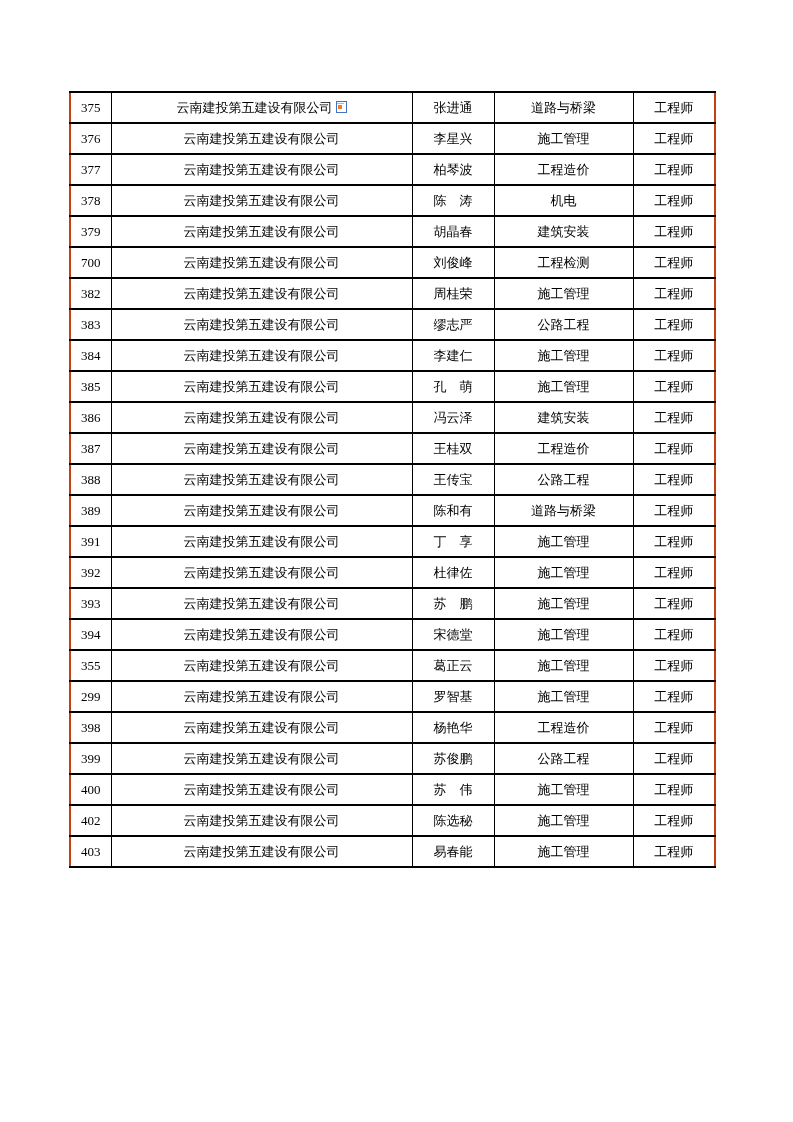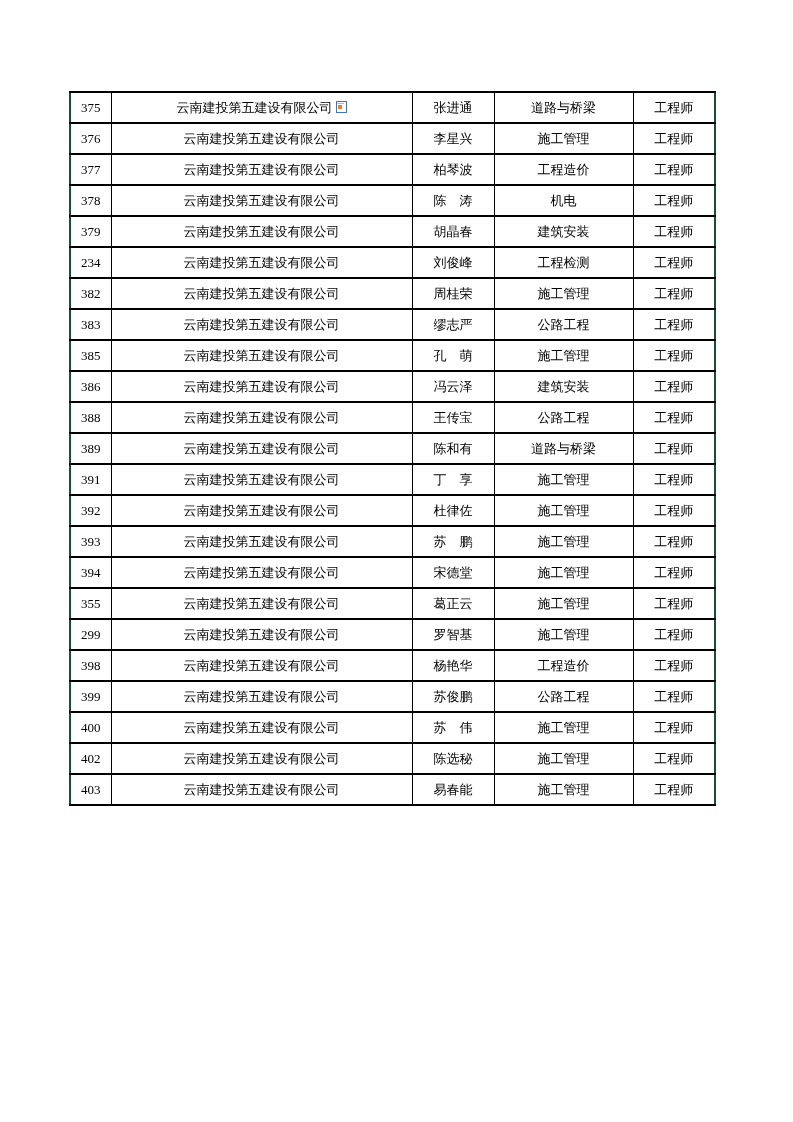--- a/index.html
+++ b/index.html
@@ -18,21 +18,21 @@
     position: absolute;
     inset: 0;
     background: #ffffff;
   }
   table.roster-table {
     position: absolute;
     left: 69px;
     top: 91px;
     border-collapse: collapse;
     table-layout: fixed;
-    border: 2px solid #14532d;
+    border: 2px solid #c2410c;
     padding-left: 12px;
   }
   table.roster-table td {
     border-left: 1px solid #000000;
     border-right: 1px solid #000000;
     border-top: 2px solid #000000;
     border-bottom: 2px solid #000000;
     height: 29px;
     padding: 0 2px;
     text-align: center;
@@ -103,52 +103,66 @@
           <td><span>工程师</span></td>
         </tr>
         <tr>
           <td><span>379</span></td>
           <td><span>云南建投第五建设有限公司</span></td>
           <td><span>胡晶春</span></td>
           <td><span>建筑安装</span></td>
           <td><span>工程师</span></td>
         </tr>
         <tr>
-          <td><span>234</span></td>
+          <td><span>700</span></td>
           <td><span>云南建投第五建设有限公司</span></td>
           <td><span>刘俊峰</span></td>
           <td><span>工程检测</span></td>
           <td><span>工程师</span></td>
         </tr>
         <tr>
           <td><span>382</span></td>
           <td><span>云南建投第五建设有限公司</span></td>
           <td><span>周桂荣</span></td>
           <td><span>施工管理</span></td>
           <td><span>工程师</span></td>
         </tr>
         <tr>
           <td><span>383</span></td>
           <td><span>云南建投第五建设有限公司</span></td>
           <td><span>缪志严</span></td>
           <td><span>公路工程</span></td>
           <td><span>工程师</span></td>
         </tr>
         <tr>
+          <td><span>384</span></td>
+          <td><span>云南建投第五建设有限公司</span></td>
+          <td><span>李建仁</span></td>
+          <td><span>施工管理</span></td>
+          <td><span>工程师</span></td>
+        </tr>
+        <tr>
           <td><span>385</span></td>
           <td><span>云南建投第五建设有限公司</span></td>
           <td><span>孔　萌</span></td>
           <td><span>施工管理</span></td>
           <td><span>工程师</span></td>
         </tr>
         <tr>
           <td><span>386</span></td>
           <td><span>云南建投第五建设有限公司</span></td>
           <td><span>冯云泽</span></td>
           <td><span>建筑安装</span></td>
+          <td><span>工程师</span></td>
+        </tr>
+        <tr>
+          <td><span>387</span></td>
+          <td><span>云南建投第五建设有限公司</span></td>
+          <td><span>王桂双</span></td>
+          <td><span>工程造价</span></td>
           <td><span>工程师</span></td>
         </tr>
         <tr>
           <td><span>388</span></td>
           <td><span>云南建投第五建设有限公司</span></td>
           <td><span>王传宝</span></td>
           <td><span>公路工程</span></td>
           <td><span>工程师</span></td>
         </tr>
         <tr>

